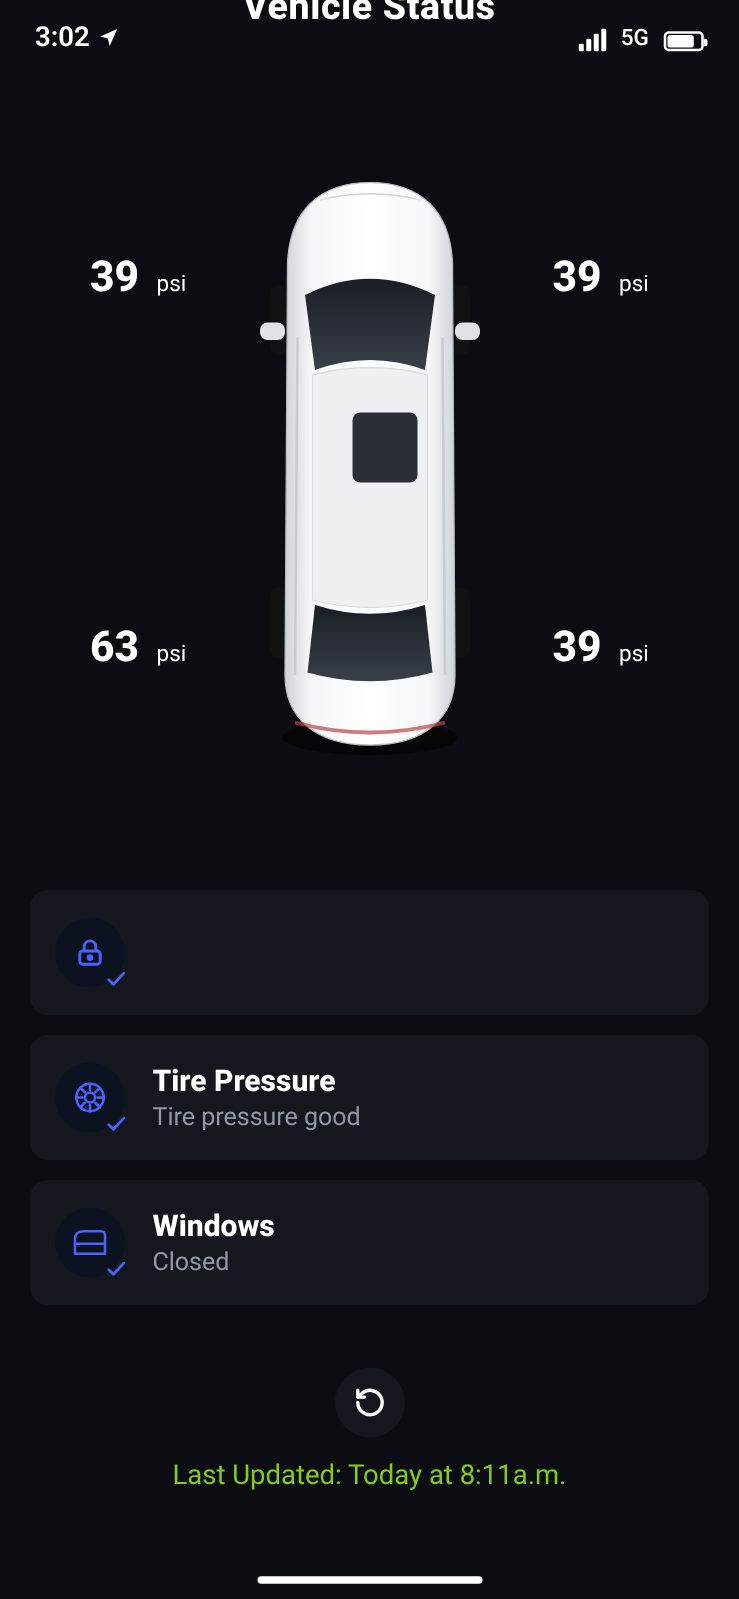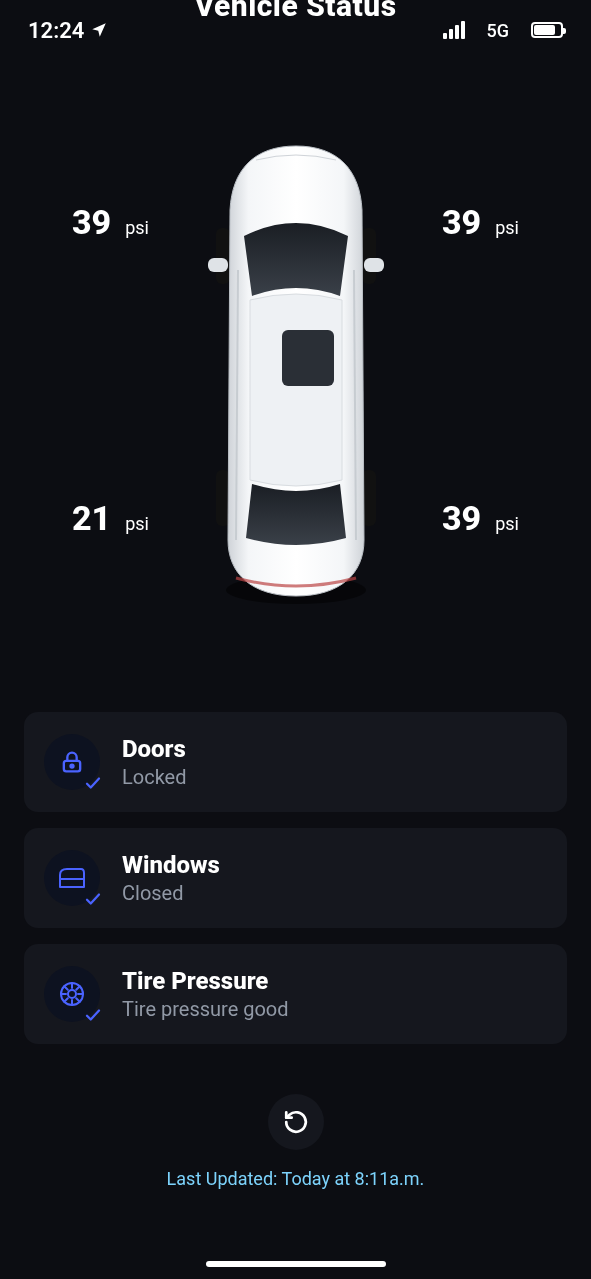--- a/index.html
+++ b/index.html
@@ -1,21 +1,21 @@
 <!DOCTYPE html>
 <html><head>
 <meta charset="utf-8">
 <style>
   * { margin: 0; padding: 0; box-sizing: border-box; }
   html, body { width: 591px; height: 1279px; background: #0c0d12; font-family: -apple-system, BlinkMacSystemFont, "Segoe UI", Roboto, Helvetica, Arial, sans-serif; color: #fff; overflow: hidden; }
 
   
   .status-bar { position: absolute; top: 0; left: 0; right: 0; height: 60px; display: flex; align-items: center; justify-content: space-between; padding: 0 28px; }
   .status-left { display: flex; align-items: center; gap: 6px; font-size: 22px; font-weight: 600; }
-  .status-right { display: flex; align-items: center; gap: 22px; }
+  .status-right { display: flex; align-items: flex-end; gap: 12px; }
   .signal { display: flex; align-items: flex-end; gap: 2px; }
   .signal span { width: 4px; background: #fff; border-radius: 1px; }
   .signal span:nth-child(1){height:6px}
   .signal span:nth-child(2){height:10px}
   .signal span:nth-child(3){height:14px}
   .signal span:nth-child(4){height:18px}
   .net-label { font-size: 18px; font-weight: 500; }
   .battery { width: 32px; height: 16px; border: 2px solid #fff; border-radius: 4px; position: relative; display:flex; align-items:center; padding:1px; }
   .battery::after { content:""; position:absolute; right:-5px; top:4px; width:3px; height:6px; background:#fff; border-radius:0 2px 2px 0; }
   .battery-fill { height:100%; width:80%; background:#fff; border-radius:2px; }
@@ -38,31 +38,31 @@
   .cards { position:absolute; top:712px; left:24px; right:24px; display:flex; flex-direction:column; gap:16px; }
   .card { background:#15171e; border-radius:14px; padding:22px 20px; display:flex; align-items:center; gap:22px; }
   .card-icon { width:56px; height:56px; border-radius:50%; background:#0d1220; display:flex; align-items:center; justify-content:center; position:relative; flex-shrink:0; }
   .card-title { font-size:24px; font-weight:800; color:#fff; margin-bottom:2px; }
   .card-sub { font-size:20px; color:#9199a6; }
   .check-mini { position:absolute; right:-2px; bottom:-2px; }
 
   
   .refresh-wrap { position:absolute; top:1094px; left:0; right:0; display:flex; flex-direction:column; align-items:center; gap:18px; }
   .refresh-btn { width:56px; height:56px; border-radius:50%; background:#15171e; display:flex; align-items:center; justify-content:center; }
-  .last-updated { font-size:18px; color:#7dd3fc; }
+  .last-updated { font-size:22px; color:#84cc16; }
 
   
   .home-indicator { position:absolute; bottom:12px; left:50%; transform:translateX(-50%); width:180px; height:6px; background:#fff; border-radius:3px; }
 </style>
 </head>
 <body>
 
 <div class="status-bar">
   <div class="status-left">
-    <span>12:24</span>
+    <span>3:02</span>
     <svg width="18" height="18" viewBox="0 0 24 24" fill="#fff">
         <path d="M3 11l18-8-8 18-2-8-8-2z"></path>
       </svg>
   </div>
   <div class="status-right">
     <div class="signal">
         <span></span>
         <span></span>
         <span></span>
         <span></span>
@@ -79,21 +79,21 @@
 <div class="car-area">
   <div class="tire fl">
     <span>39</span>
       <span class="unit">psi</span>
   </div>
   <div class="tire fr">
     <span>39</span>
       <span class="unit">psi</span>
   </div>
   <div class="tire rl">
-    <span>21</span>
+    <span>63</span>
       <span class="unit">psi</span>
   </div>
   <div class="tire rr">
     <span>39</span>
       <span class="unit">psi</span>
   </div>
 
   <svg class="car" viewBox="0 0 180 470">
     <defs>
       <linearGradient id="body" x1="0" x2="1" y1="0" y2="0">
@@ -144,40 +144,20 @@
     <div class="card-icon">
       <svg width="28" height="28" viewBox="0 0 24 24" fill="none" stroke="#4a63ff" stroke-width="2" stroke-linecap="round" stroke-linejoin="round">
         <rect x="5" y="11" width="14" height="9" rx="2"></rect>
         <path d="M8 11V8a4 4 0 0 1 8 0v3"></path>
         <circle cx="12" cy="15.5" r="1.3" fill="#4a63ff"></circle>
       </svg>
       <svg class="check-mini" width="18" height="18" viewBox="0 0 24 24" fill="none" stroke="#4a63ff" stroke-width="3" stroke-linecap="round" stroke-linejoin="round">
           <polyline points="4 13 9 18 20 6"></polyline>
         </svg>
     </div>
-    <div>
-      <div class="card-title">Doors</div>
-      <div class="card-sub">Locked</div>
-    </div>
-  </div>
-
-  <div class="card">
-    <div class="card-icon">
-      <svg width="30" height="26" viewBox="0 0 30 26" fill="none" stroke="#4a63ff" stroke-width="2" stroke-linecap="round" stroke-linejoin="round">
-        <path d="M3 22 L3 10 Q3 4 10 4 L24 4 Q27 4 27 8 L27 22 Z"></path>
-        <line x1="3" y1="14" x2="27" y2="14"></line>
-      </svg>
-      <svg class="check-mini" width="18" height="18" viewBox="0 0 24 24" fill="none" stroke="#4a63ff" stroke-width="3" stroke-linecap="round" stroke-linejoin="round">
-          <polyline points="4 13 9 18 20 6"></polyline>
-        </svg>
-    </div>
-    <div>
-      <div class="card-title">Windows</div>
-      <div class="card-sub">Closed</div>
-    </div>
   </div>
 
   <div class="card">
     <div class="card-icon">
       <svg width="30" height="30" viewBox="0 0 30 30" fill="none" stroke="#4a63ff" stroke-width="2" stroke-linecap="round">
         <circle cx="15" cy="15" r="11"></circle>
         <circle cx="15" cy="15" r="4"></circle>
         <line x1="15" y1="4" x2="15" y2="9"></line>
         <line x1="15" y1="21" x2="15" y2="26"></line>
         <line x1="4" y1="15" x2="9" y2="15"></line>
@@ -190,20 +170,36 @@
       <svg class="check-mini" width="18" height="18" viewBox="0 0 24 24" fill="none" stroke="#4a63ff" stroke-width="3" stroke-linecap="round" stroke-linejoin="round">
           <polyline points="4 13 9 18 20 6"></polyline>
         </svg>
     </div>
     <div>
       <div class="card-title">Tire Pressure</div>
       <div class="card-sub">Tire pressure good</div>
     </div>
   </div>
 
+  <div class="card">
+    <div class="card-icon">
+      <svg width="30" height="26" viewBox="0 0 30 26" fill="none" stroke="#4a63ff" stroke-width="2" stroke-linecap="round" stroke-linejoin="round">
+        <path d="M3 22 L3 10 Q3 4 10 4 L24 4 Q27 4 27 8 L27 22 Z"></path>
+        <line x1="3" y1="14" x2="27" y2="14"></line>
+      </svg>
+      <svg class="check-mini" width="18" height="18" viewBox="0 0 24 24" fill="none" stroke="#4a63ff" stroke-width="3" stroke-linecap="round" stroke-linejoin="round">
+          <polyline points="4 13 9 18 20 6"></polyline>
+        </svg>
+    </div>
+    <div>
+      <div class="card-title">Windows</div>
+      <div class="card-sub">Closed</div>
+    </div>
+  </div>
+
 </div>
 
 <div class="refresh-wrap">
   <div class="refresh-btn">
     <svg width="26" height="26" viewBox="0 0 24 24" fill="none" stroke="#fff" stroke-width="2.5" stroke-linecap="round" stroke-linejoin="round">
       <path d="M3 12a9 9 0 1 0 3-6.7L3 8"></path>
       <polyline points="3 3 3 8 8 8"></polyline>
     </svg>
   </div>
   <div class="last-updated">Last Updated: Today at 8:11a.m.</div>

